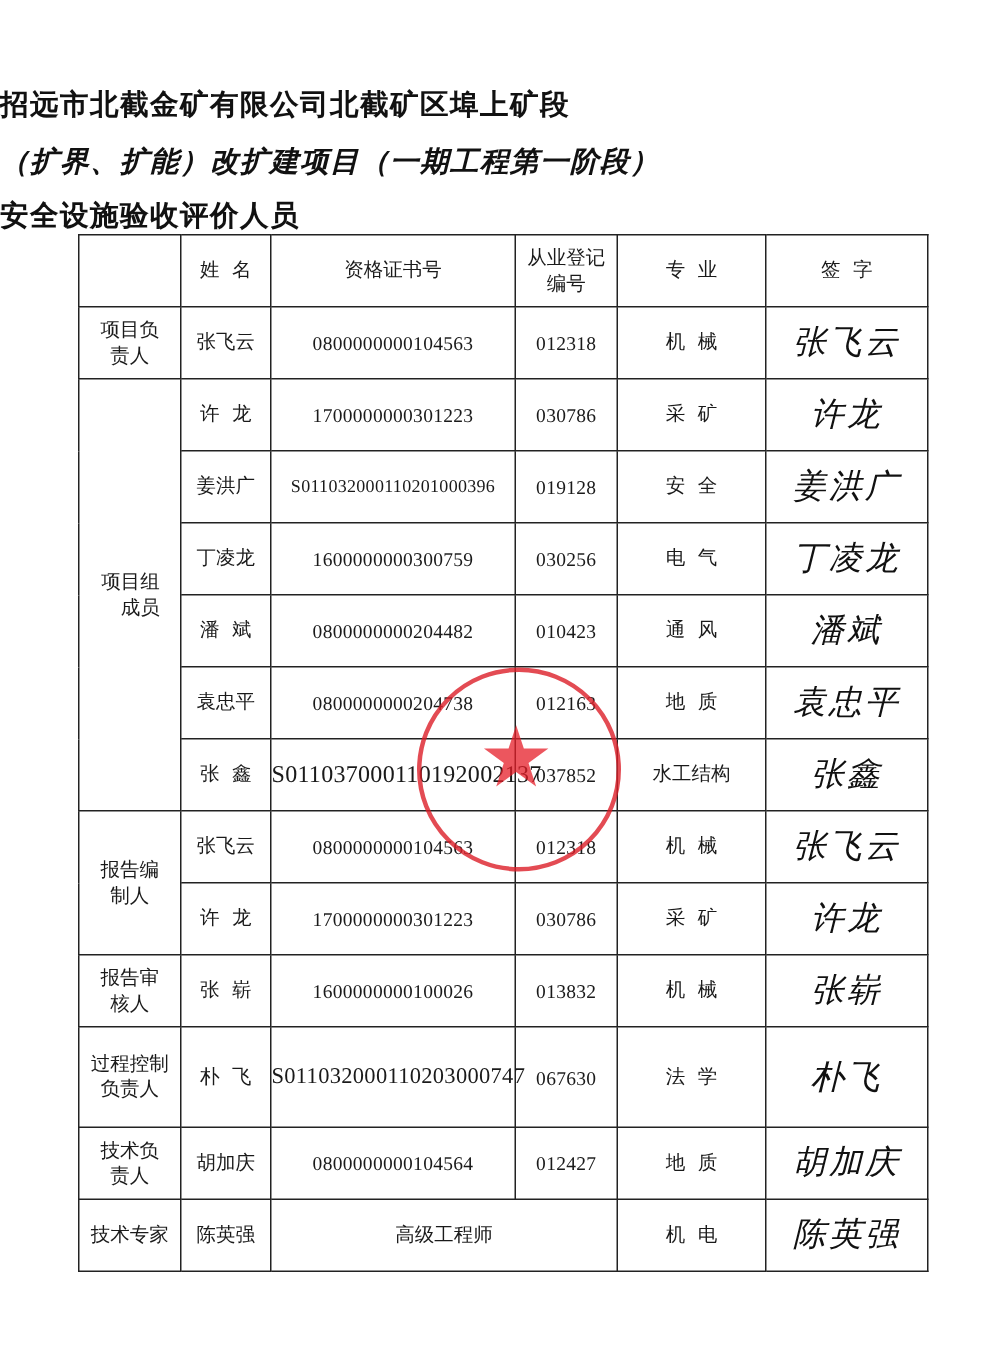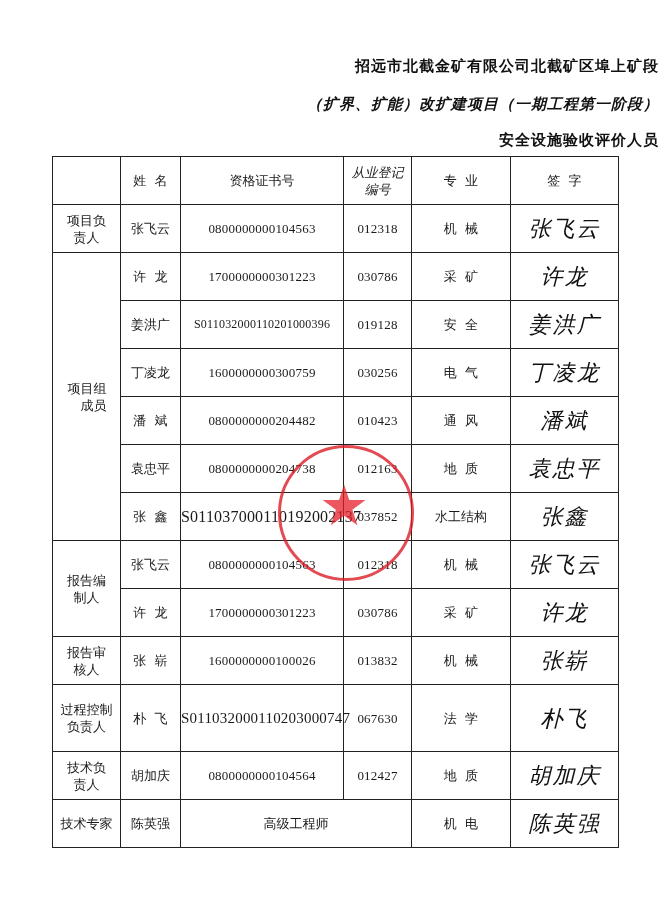--- a/index.html
+++ b/index.html
@@ -1,20 +1,20 @@
 <!DOCTYPE html>
 <html><head>
 <meta charset="utf-8">
 <style>
   html, body { margin:0; padding:0; background:#ffffff; }
   body { width:659px; height:900px; position:relative; overflow:hidden;
          font-family:"DejaVu Serif","Liberation Serif",serif; color:#1a1a1a; }
-  .title { position:absolute; left:0; width:659px; text-align:right;
+  .title { position:absolute; left:0; width:659px; text-align:left;
            font-family:"DejaVu Sans","Liberation Sans",sans-serif; font-weight:bold;
-           font-size:15px; letter-spacing:1px; color:#111; }
+           font-size:19px; letter-spacing:1px; color:#111; }
   #t1 { top:57px; }
   #t2 { top:95px;font-style:italic; }
   #t3 { top:131px; }
   table { position:absolute; left:52px; top:156px; border-collapse:collapse;
           table-layout:fixed; width:566px; }
   td, th { border:1.5px solid #222; text-align:center; vertical-align:middle;
            font-weight:normal; padding:0; font-size:13px; line-height:17px; }
   th { height:47px; font-family:"DejaVu Sans","Liberation Sans",sans-serif; }
   td { height:47px; }
   .cjk { font-family:"DejaVu Sans","Liberation Sans",sans-serif; }
@@ -45,21 +45,21 @@
     <col style="width:68px">
       <col style="width:99px">
       <col style="width:108px">
   </colgroup>
   <tbody>
       <tr>
     <th></th>
     <th style="white-space:pre">姓  名</th>
     <th>资格证书号</th>
     <th>
-          <span style="display:block;width:54px;margin:0 auto;font-style:italic;">从业登记编号</span>
+          <span style="display:block;width:54px;margin:0 auto;">从业登记编号</span>
         </th>
     <th style="white-space:pre">专  业</th>
     <th style="white-space:pre">签  字</th>
   </tr>
 
   <tr>
     <td class="cjk">
           <span style="display:block;width:40px;margin:0 auto;">项目负责人</span>
         </td>
     <td class="cjk" style="white-space:pre">张飞云</td>

